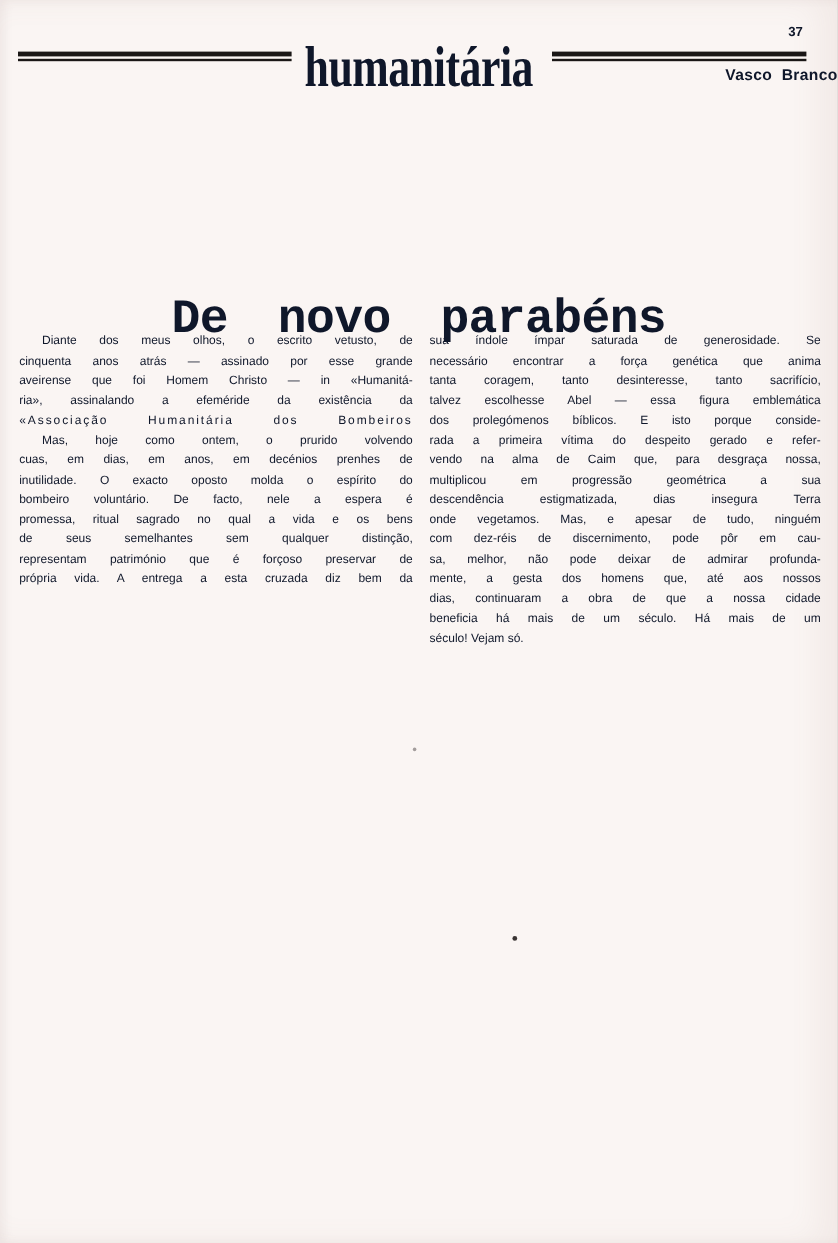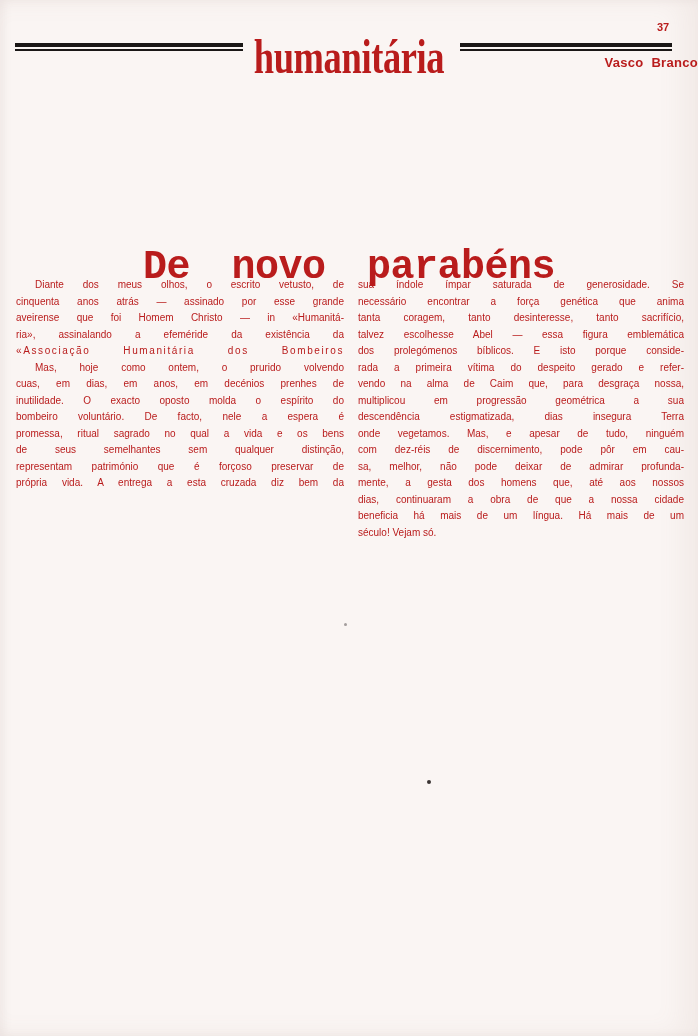--- a/index.html
+++ b/index.html
@@ -6,21 +6,21 @@
   .page {
     position: relative;
     width: 698px;
     height: 1036px;
     margin: 0 auto;
     background-color: #faf5f3;
     box-shadow: inset 4px 0 8px rgba(120,90,85,0.07),
                 inset -16px 0 26px rgba(150,110,105,0.08);
     overflow: hidden;
     font-family: "Liberation Sans", sans-serif;
-    color: #b91c1c;
+    color: #0f172a;
   }
 
   
   .masthead-title {
     position: absolute;
     top: 1px; left: 0; width: 100%;
     text-align: center;
     font-family: "Liberation Serif", serif;
     font-weight: bold;
     font-size: 48px;
@@ -133,20 +133,20 @@
     <div class="line">dos prolegómenos bíblicos. E isto porque conside-</div>
     <div class="line">rada a primeira vítima do despeito gerado e refer-</div>
     <div class="line">vendo na alma de Caim que, para desgraça nossa,</div>
     <div class="line">multiplicou em progressão geométrica a sua</div>
     <div class="line">descendência estigmatizada, dias insegura Terra</div>
     <div class="line">onde vegetamos. Mas, e apesar de tudo, ninguém</div>
     <div class="line">com dez-réis de discernimento, pode pôr em cau-</div>
     <div class="line">sa, melhor, não pode deixar de admirar profunda-</div>
     <div class="line">mente, a gesta dos homens que, até aos nossos</div>
     <div class="line">dias, continuaram a obra de que a nossa cidade</div>
-    <div class="line">beneficia há mais de um língua. Há mais de um</div>
+    <div class="line">beneficia há mais de um século. Há mais de um</div>
     <div class="line end">século! Vejam só.</div>
   </div>
 
   <div class="speck speck-1"></div>
   <div class="speck speck-2"></div>
 
 </div>
 
 </body></html>

